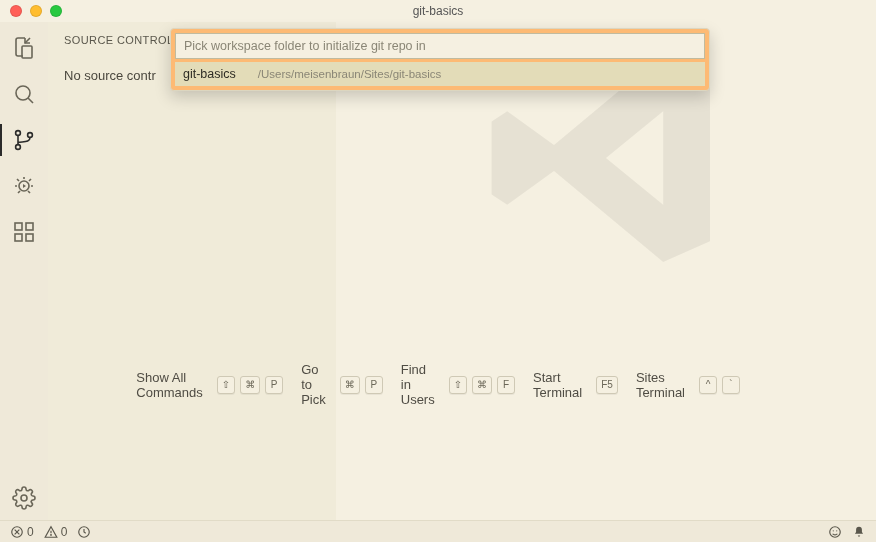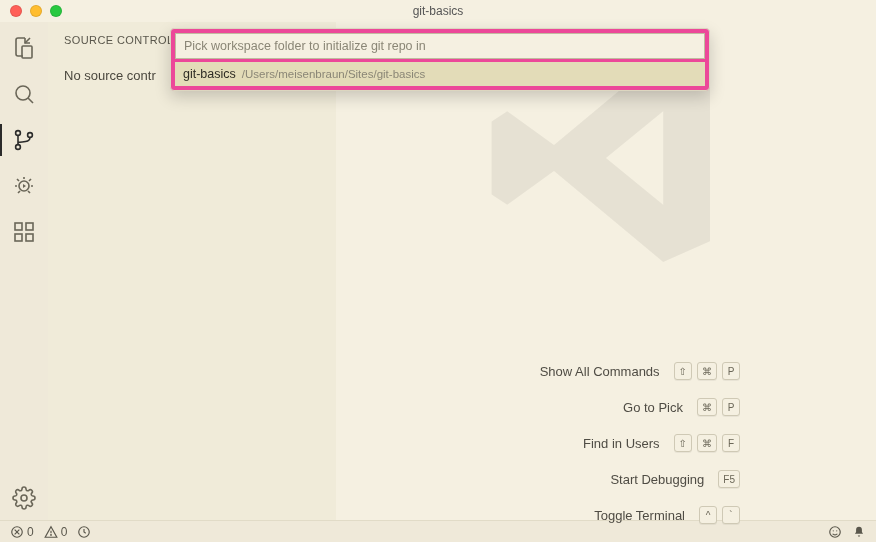--- a/index.html
+++ b/index.html
@@ -80,21 +80,21 @@
       transform: translateX(-50%);
       opacity: 0.055;
       color: #000;
     }
     .watermark svg { width: 260px; height: 260px; }
 
     .shortcuts {
       position: absolute;
       right: 136px;
       top: 340px;
-      display: flex; flex-direction: column; gap: 18px;
+      display: flex; flex-direction: row; gap: 18px;
       font-size: 13px; color: #4f4c44;
     }
     .shortcut-row { display: flex; align-items: center; gap: 14px; justify-content: flex-end; }
     .shortcut-keys { display: flex; gap: 5px; }
     .keycap {
       min-width: 18px; height: 18px;
       padding: 0 4px;
       border: 1px solid #cfc9b5;
       border-radius: 3px;
       background: #f5f0e1;
@@ -115,21 +115,21 @@
       gap: 10px;
     }
     .statusbar .status-item { display: flex; align-items: center; gap: 3px; cursor: pointer; }
     .statusbar .spacer { flex: 1; }
     .statusbar svg { width: 14px; height: 14px; }
 
     .quick-pick {
       position: absolute;
       top: 28px; left: 170px;
       width: 540px;
-      background: #ec4899;
+      background: #fdba74;
       border: 1px solid #dcd6c0;
       border-radius: 4px;
       box-shadow: 0 6px 16px rgba(0,0,0,0.18);
       z-index: 100;
       padding: 4px;
     }
     .quick-pick-input {
       width: 100%;
       height: 26px;
       border: 1px solid #c0bb9f;
@@ -141,21 +141,21 @@
     }
     .quick-pick-input::placeholder { color: #8a8676; }
     .quick-pick-list { margin-top: 3px; }
     .quick-pick-item {
       padding: 5px 8px;
       font-size: 12.5px;
       display: flex; align-items: baseline; gap: 6px;
     }
     .quick-pick-item.selected { background: #e3dcb8; }
     .qp-name { color: #2e2c24; }
-    .qp-path { color: #8a8676; font-size: 11.5px; }
+    .qp-path { color: #8a8676; font-size: 11.5px; margin-left: 16px; }
   </style>
 </head>
 <body>
 
 <div class="titlebar">
   <div class="traffic-lights">
     <div class="traffic-light tl-red"></div>
     <div class="traffic-light tl-yellow"></div>
     <div class="traffic-light tl-green"></div>
   </div>
@@ -247,27 +247,27 @@
       </div>
       <div class="shortcut-row">
         <span>Find in Users</span>
         <span class="shortcut-keys">
           <span class="keycap">⇧</span>
           <span class="keycap">⌘</span>
           <span class="keycap">F</span>
         </span>
       </div>
       <div class="shortcut-row">
-        <span>Start Debugging</span>
+        <span>Start Terminal</span>
         <span class="shortcut-keys">
           <span class="keycap">F5</span>
         </span>
       </div>
       <div class="shortcut-row">
-        <span>Toggle Terminal</span>
+        <span>Sites Terminal</span>
         <span class="shortcut-keys">
           <span class="keycap">^</span>
           <span class="keycap">`</span>
         </span>
       </div>
     </div>
   </div>
 </div>
 
 <div class="statusbar">

